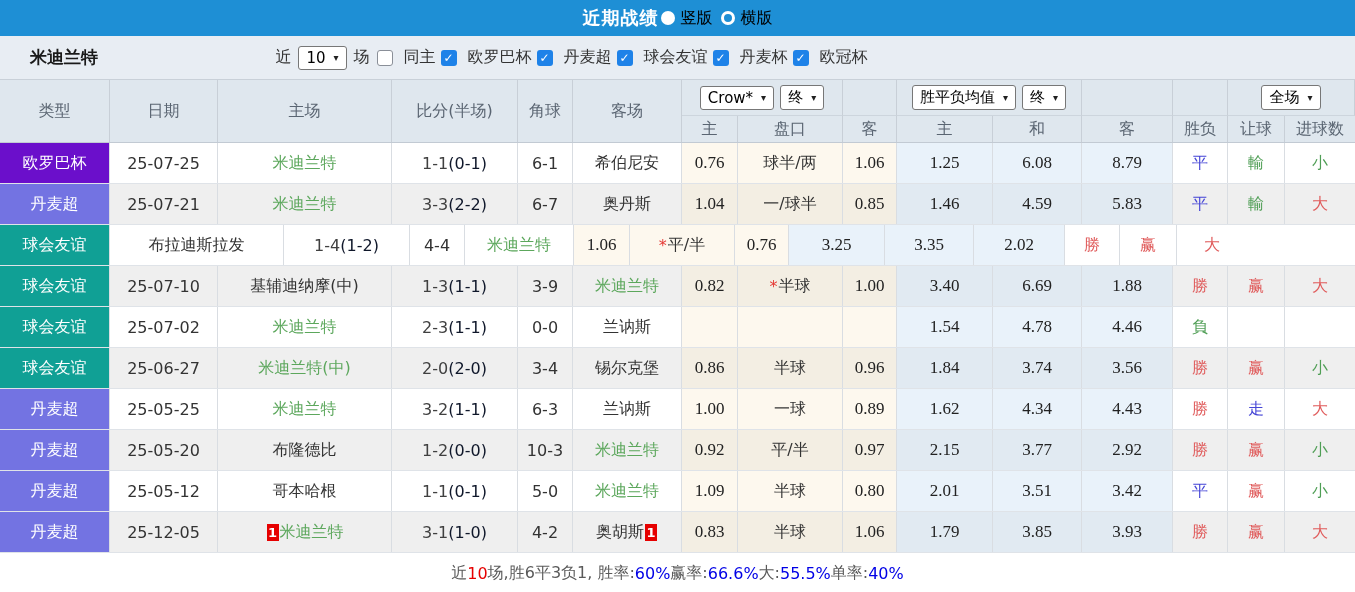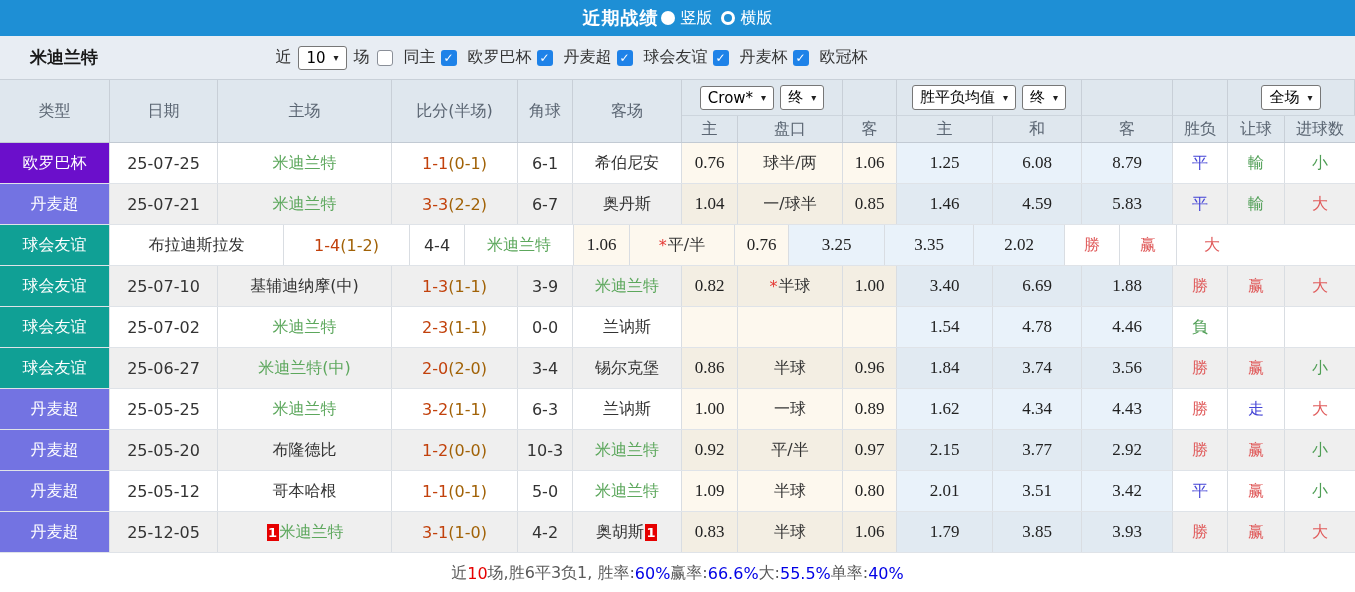--- a/index.html
+++ b/index.html
@@ -7,21 +7,21 @@
   .app { width: 1355px; height: 592px; background: #fff; overflow: hidden; color: #333; font-size: 16px; position: relative; }
 
   
   .titlebar { height: 36px; background: #1e8fd5; display: flex; align-items: center; justify-content: center; color: #fff; }
   .titlebar .title { font-weight: bold; font-size: 18px; letter-spacing: 1px; }
   .radio-group { display: flex; align-items: center; gap: 8px; margin-left: 2px; }
   .radio-item { display: flex; align-items: center; gap: 6px; cursor: pointer; }
   .radio { width: 14px; height: 14px; border-radius: 50%; display: inline-block; }
   .radio.sel { background: #fff; }
   .radio.unsel { background: transparent; border: 3px solid #fff; }
-  .radio-label { font-size: 16px; color: #ffffff; }
+  .radio-label { font-size: 16px; color: #000000; }
 
   
   .filterbar { height: 44px; background: #e8edf3; border-bottom: 1px solid #c9d0d8; display: flex; align-items: center; }
   .team-name { font-weight: bold; color: #1a1a1a; font-size: 17px; margin-left: 30px; white-space: nowrap; }
   .filter-controls { flex: 1; display: flex; align-items: center; justify-content: center; gap: 4px; margin-right: 310px; }
   .flabel { color: #333; font-size: 16px; margin: 0 3px; white-space: nowrap; }
   .select { background: #fff; border: 1px solid #777; border-radius: 3px; padding: 2px 7px; display: inline-flex; align-items: center; gap: 8px; color: #000; font-size: 15px; cursor: pointer; white-space: nowrap; }
   .select .chev { font-size: 10px; color: #222; }
   .cb { width: 16px; height: 16px; border-radius: 3px; display: inline-flex; align-items: center; justify-content: center; cursor: pointer; flex: 0 0 auto; }
   .cb.on { background: #1e82e8; color: #fff; font-size: 12px; font-weight: bold; }
@@ -49,22 +49,22 @@
   .c6{flex:0 0 109px} .c7{flex:0 0 56px} .c8{flex:0 0 105px} .c9{flex:0 0 54px} .c10{flex:0 0 96px}
   .c11{flex:0 0 89px} .c12{flex:0 0 91px} .c13{flex:0 0 55px} .c14{flex:0 0 57px} .c15{flex:0 0 70px; border-right:none}
   .base { background: #fff; }
   .row:nth-child(even) .base { background: #efefef; }
   .ah { background: #fdf8ee; }
   .row:nth-child(even) .ah { background: #f3eee3; }
   .od { background: #e9f2fa; }
   .row:nth-child(even) .od { background: #e1eaf2; }
   .type { color: #fff; font-size: 16px; }
   .team { color: #5ca75c; }
-  .score-main { color: #c2410c; }
-  .score-half { color: #a16207; }
+  .score-main { color: #404040; }
+  .score-half { color: #0f172a; }
   .num { font-family: "Liberation Serif", serif; font-size: 17px; color: #222; }
   .star { color: #e53935; margin-right: 1px; }
   .card { display: inline-block; background: #e60000; color: #fff; font-size: 13px; font-weight: bold; line-height: 17px; min-width: 12px; text-align: center; margin: 0 1px; }
 
   
   .tfoot { height: 40px; display: flex; align-items: center; justify-content: center; background: #fff; font-size: 16px; }
   .seg-gray { color: #5a5a5a; }
   .seg-red { color: #e60000; }
   .seg-blue { color: #0000e6; }
 </style>

